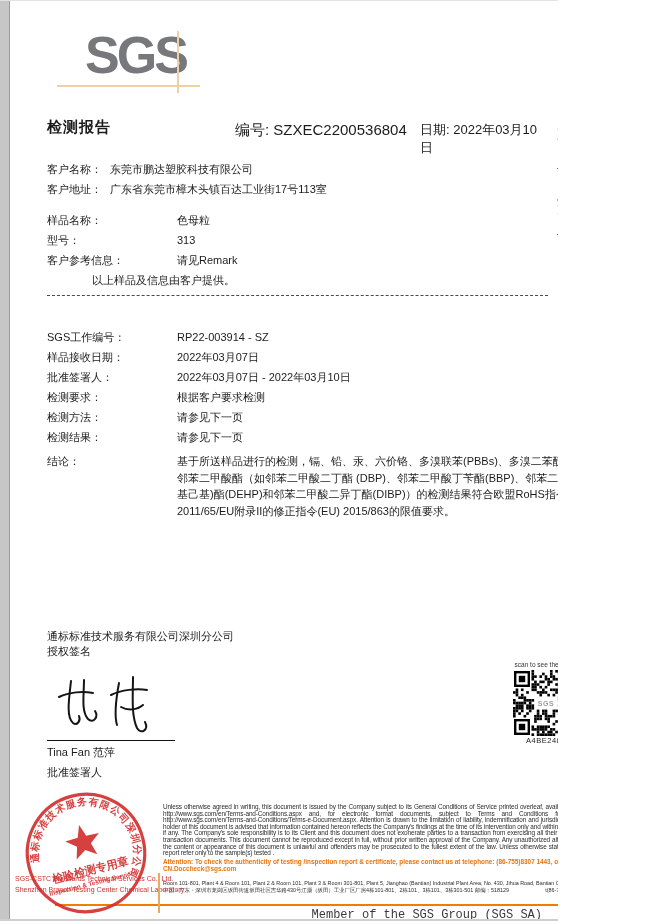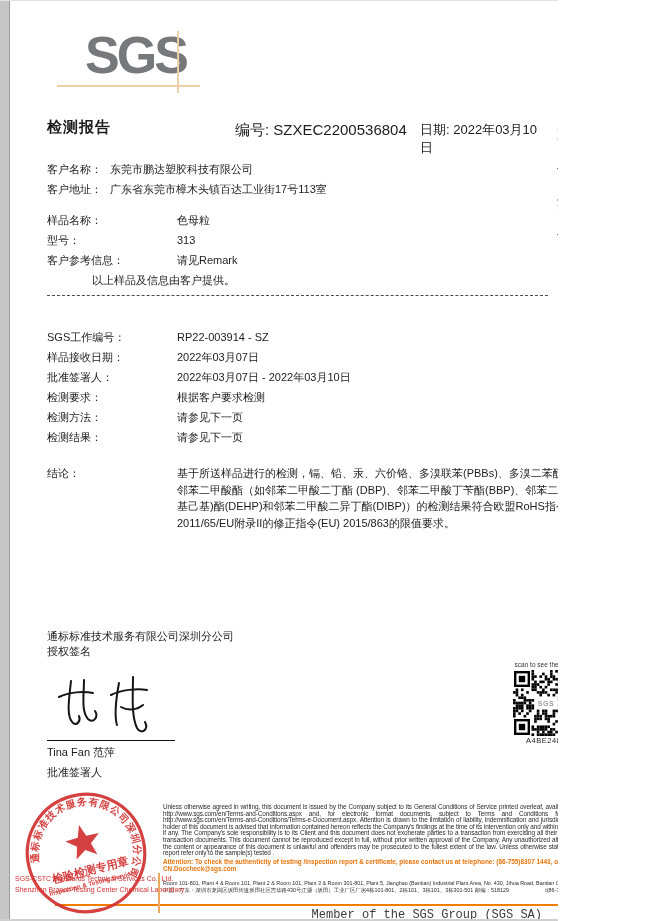--- a/index.html
+++ b/index.html
@@ -31,21 +31,21 @@
   .row .lbl { flex:0 0 auto; }
   .w1 .lbl { width:63px; }
   .w2 .lbl { width:130px; }
   .client-block { position:absolute; left:47px; top:158px; width:580px; }
   .client-block .gap { height:11px; }
   .note-line { font-size:11px; line-height:20px;margin-left:45px; }
   .dash-sep { position:absolute; left:47px; right:10px; top:294px; border-top:1px dashed #4a4a4a; }
 
   .report-block { position:absolute; left:47px; top:326px; width:590px; }
   .report-block .row { line-height:20px; }
-  .concl-row { display:flex; font-size:11px; margin-top:18px; }
+  .concl-row { display:flex; font-size:11px; margin-top:6px; }
   .concl-row .lbl { width:130px; flex:0 0 auto; line-height:16.5px; }
   .concl-row .txt { width:447px; line-height:16.5px; text-align:left; }
 
   
   .sig-block { position:absolute; left:47px; top:628px; width:320px; font-size:11px; }
   .sig-company { line-height:15px; }
   .sig-auth { line-height:15px; }
   .sig-svg { position:absolute; left:6px; top:42px; }
   .sig-line { position:absolute; left:0; top:111px; width:128px; border-top:1.5px solid #111; }
   .sig-name { position:absolute; left:0; top:115px; line-height:16px; }

